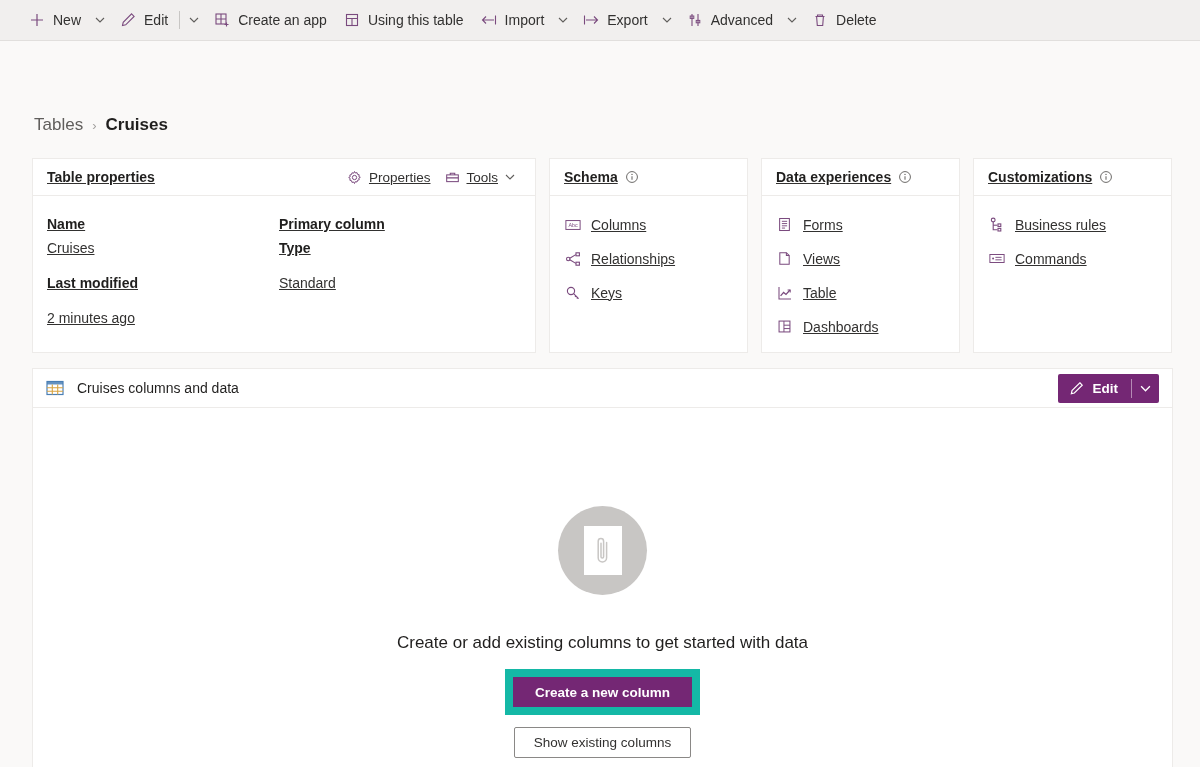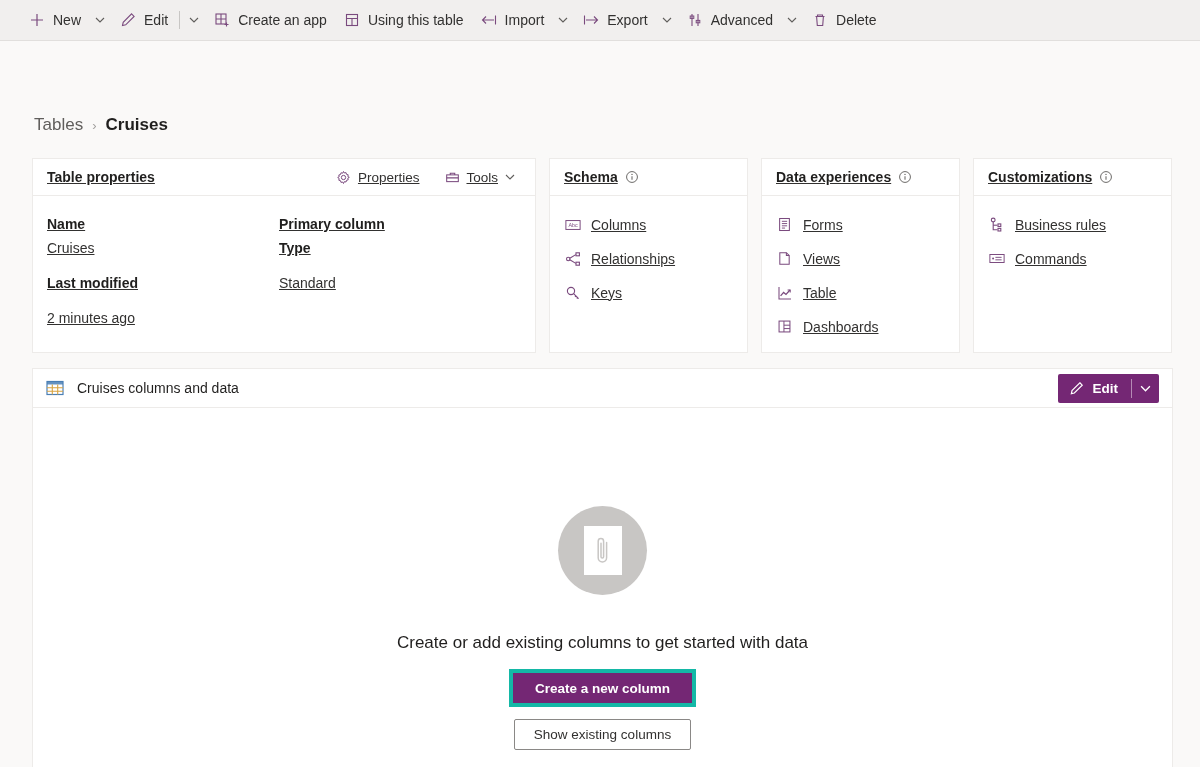--- a/index.html
+++ b/index.html
@@ -112,21 +112,21 @@
   .info-icon {
     margin-left: 7px;
     display: inline-flex;
     color: #605e5c;
     cursor: pointer;
   }
   .card-head-actions {
     margin-left: auto;
     display: flex;
     align-items: flex-end;
-    gap: 13px;
+    gap: 2px;
   }
   .head-action {
     display: flex;
     align-items: center;
     height: 28px;
     padding: 0 6px;
     font-size: 13.5px;
     color: #323130;
     cursor: pointer;
     border-radius: 2px;
@@ -267,21 +267,21 @@
     align-items: center;
     justify-content: center;
   }
   #empty-title {
     margin-top: 38px;
     font-size: 17px;
     color: #201f1e;
   }
   #create-column-wrap {
     margin-top: 16px;
-    border: 4px solid #14b8a6;
+    border: 8px solid #14b8a6;
     padding: 0px;
     display: inline-flex;
   }
   #create-column-button {
     background: #742774;
     color: #ffffff;
     border: none;
     height: 30px;
     padding: 0 22px;
     font-size: 13.5px;

